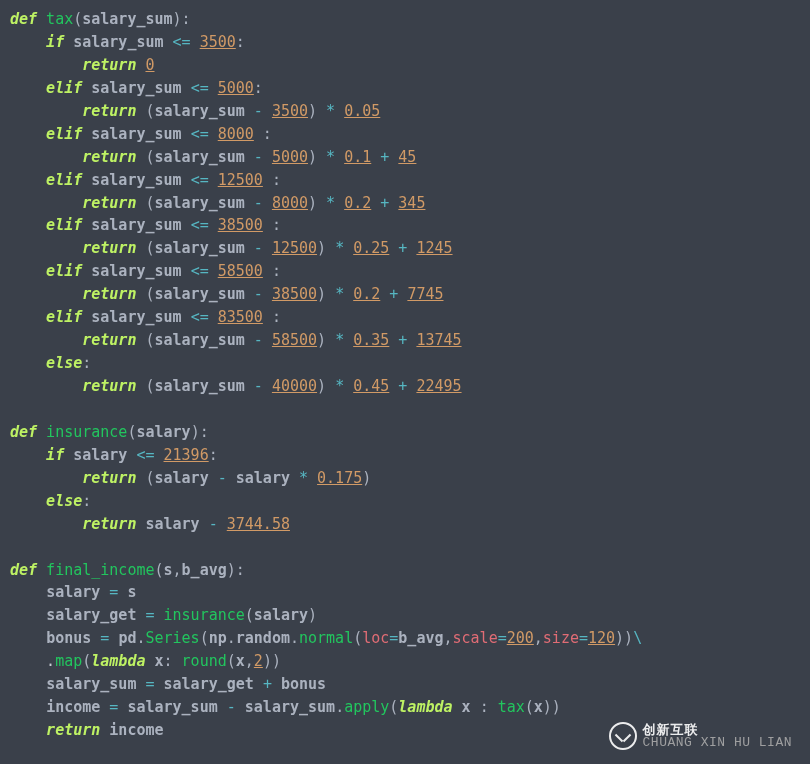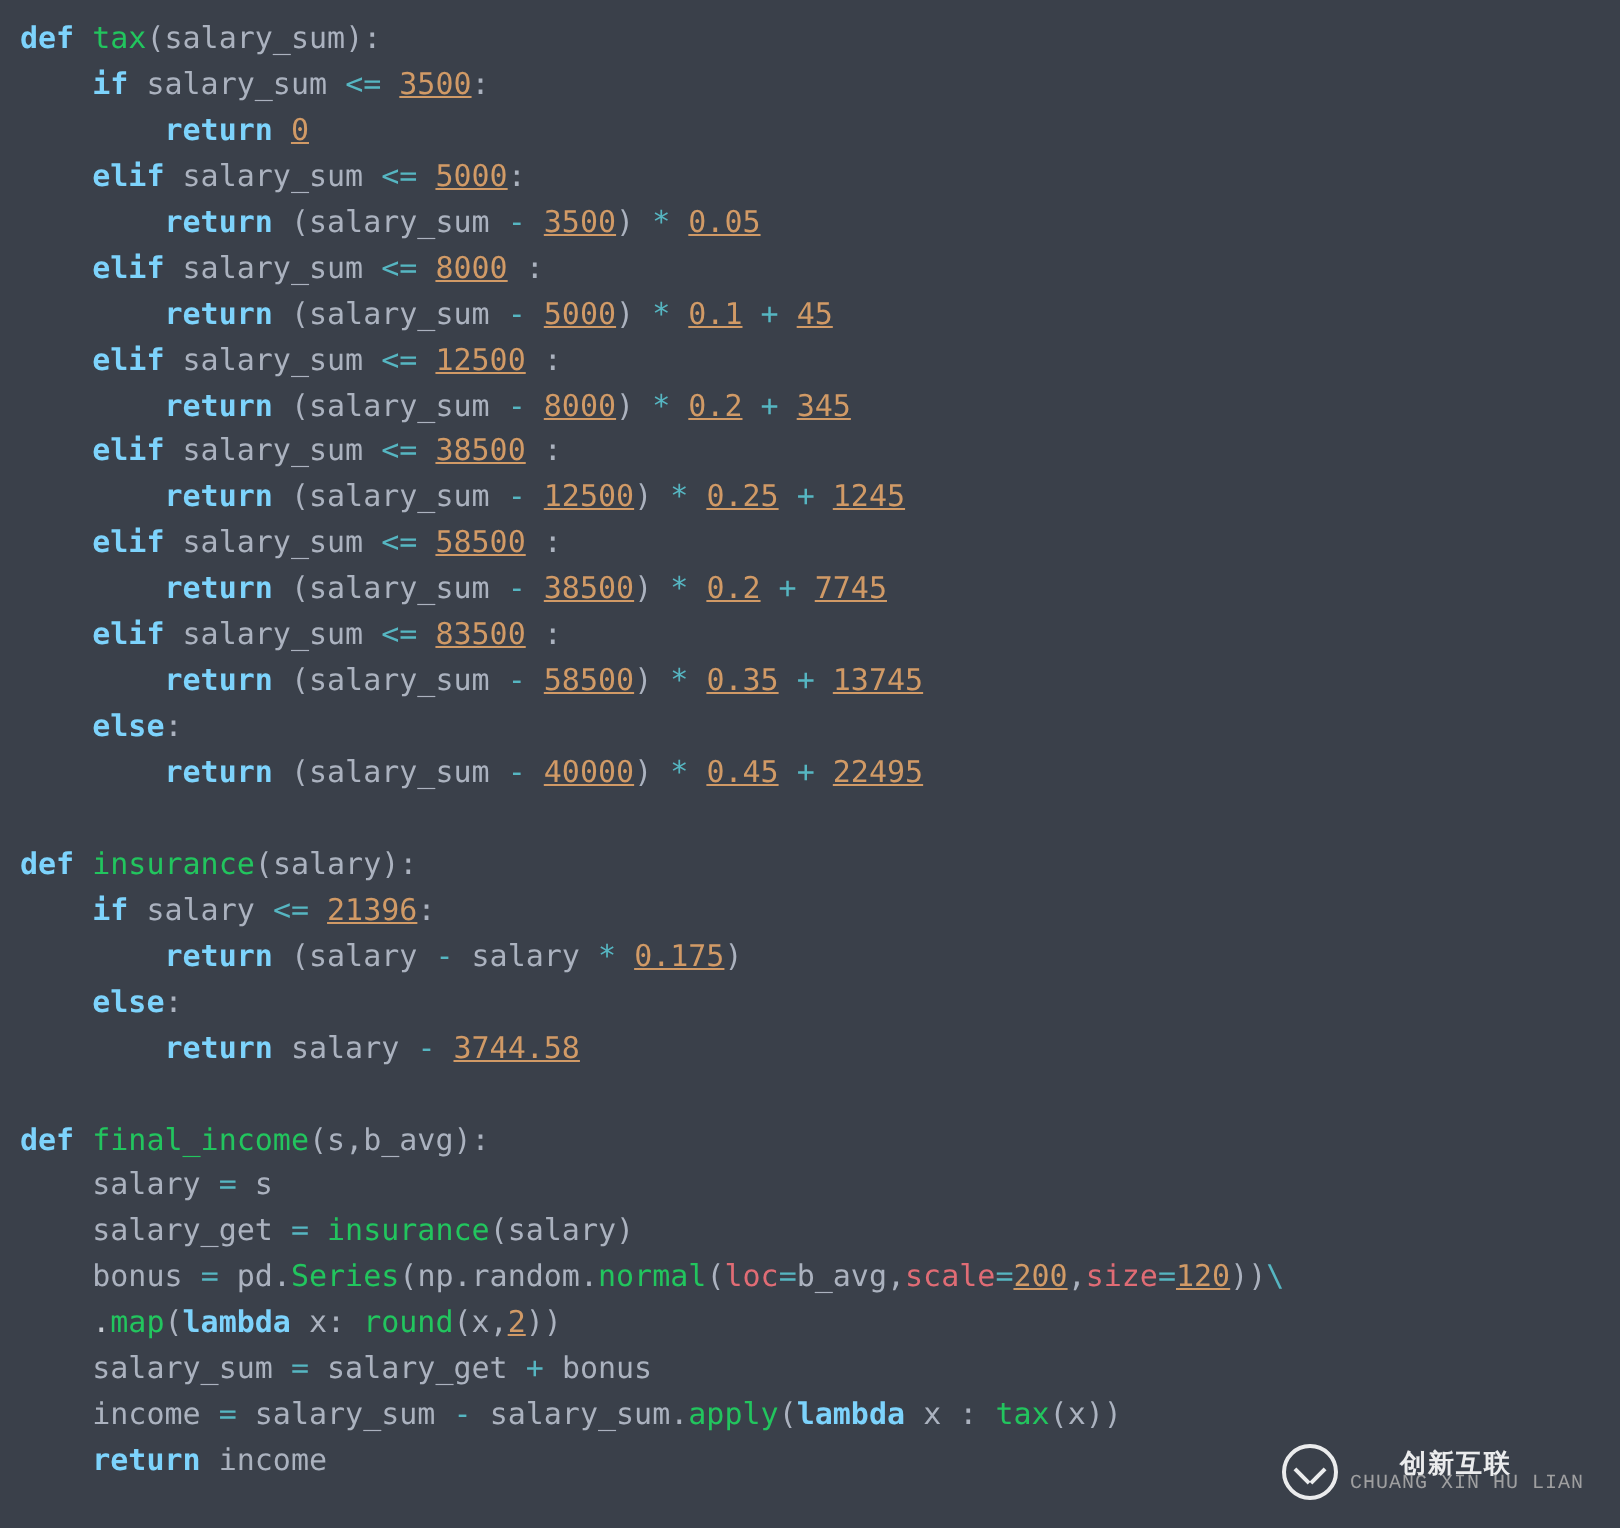--- a/index.html
+++ b/index.html
@@ -13,23 +13,23 @@
   height: 764px;
   overflow: hidden;
   position: relative;
 }
 pre {
   margin: 0;
   padding: 8px 10px;
   white-space: pre;
   color: #c8ccd4;
 }
-.kw { color: #7dd3fc; font-weight: bold; }
+.kw { color: #bef264; font-weight: bold; font-style: italic; }
 .fn { color: #22c55e; margin-top: 24px; }
-.var { color: #abb2bf; }
+.var { color: #abb2bf; font-weight: bold; }
 .op { color: #56b6c2; }
 .num { color: #d19a66; text-decoration: underline; }
 .paren { color: #abb2bf; }
 .pun { color: #abb2bf; }
 .attr { color: #e06c75; text-align: center; }
 
 .watermark {
   position: absolute;
   right: 18px;
   bottom: 14px;
@@ -70,25 +70,24 @@
   display: flex;
   flex-direction: column;
   line-height: 1;
 }
 .wm-cn {
   font-family: 'Microsoft YaHei', sans-serif;
   color: #fff;
   font-size: 13px;
   font-weight: bold;
   letter-spacing: 1px;
-  margin-left: 25px;
 }
 .wm-en {
   color: #aaa;
-  font-size: 10px;
+  font-size: 13px;
   letter-spacing: 0.5px;
 }
 </style>
 </head>
 <body>
 
 <pre id="code"><span class="kw">def</span><span class="fn"> tax</span><span class="paren">(</span><span class="var">salary_sum</span><span class="paren">):</span>
 <span class="kw">    if </span><span class="var">salary_sum </span><span class="op">&lt;= </span><span class="num">3500</span><span class="pun">:</span>
 <span class="kw">        return </span><span class="num">0</span>
 <span class="kw">    elif </span><span class="var">salary_sum </span><span class="op">&lt;= </span><span class="num">5000</span><span class="pun">:</span>

